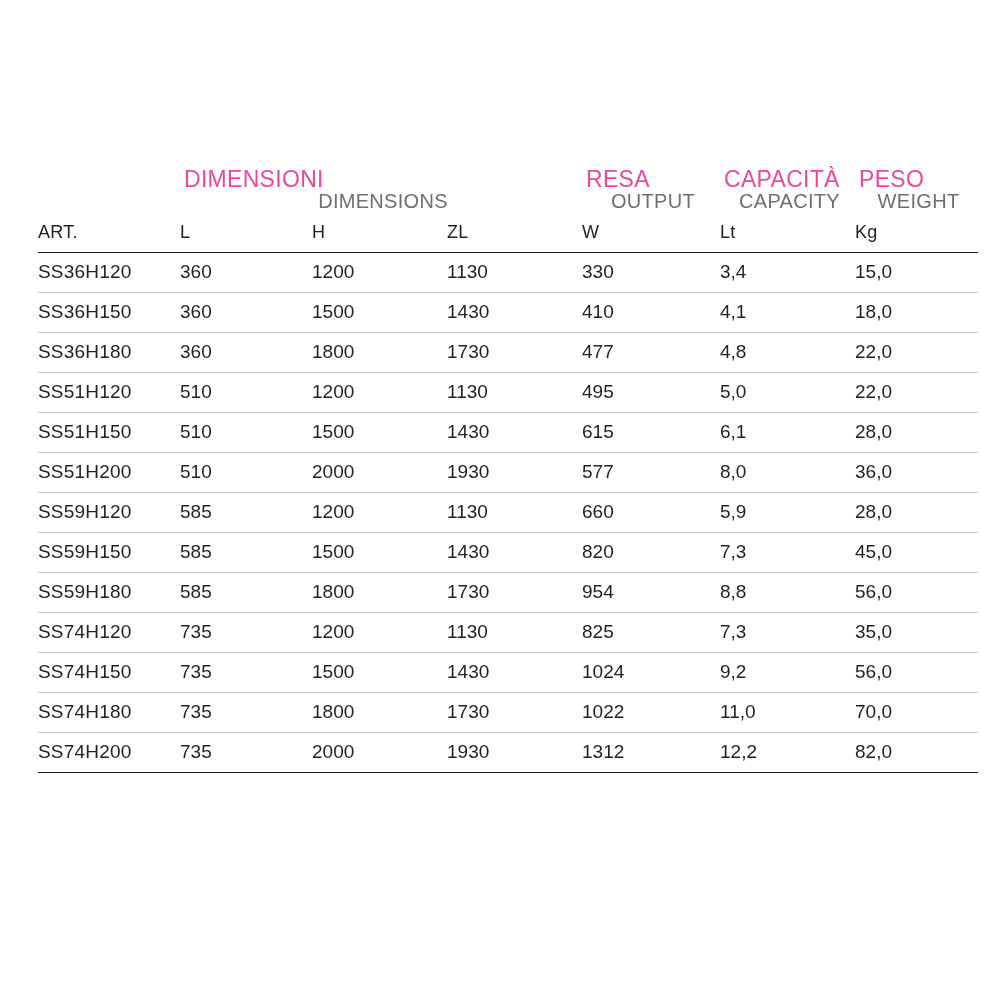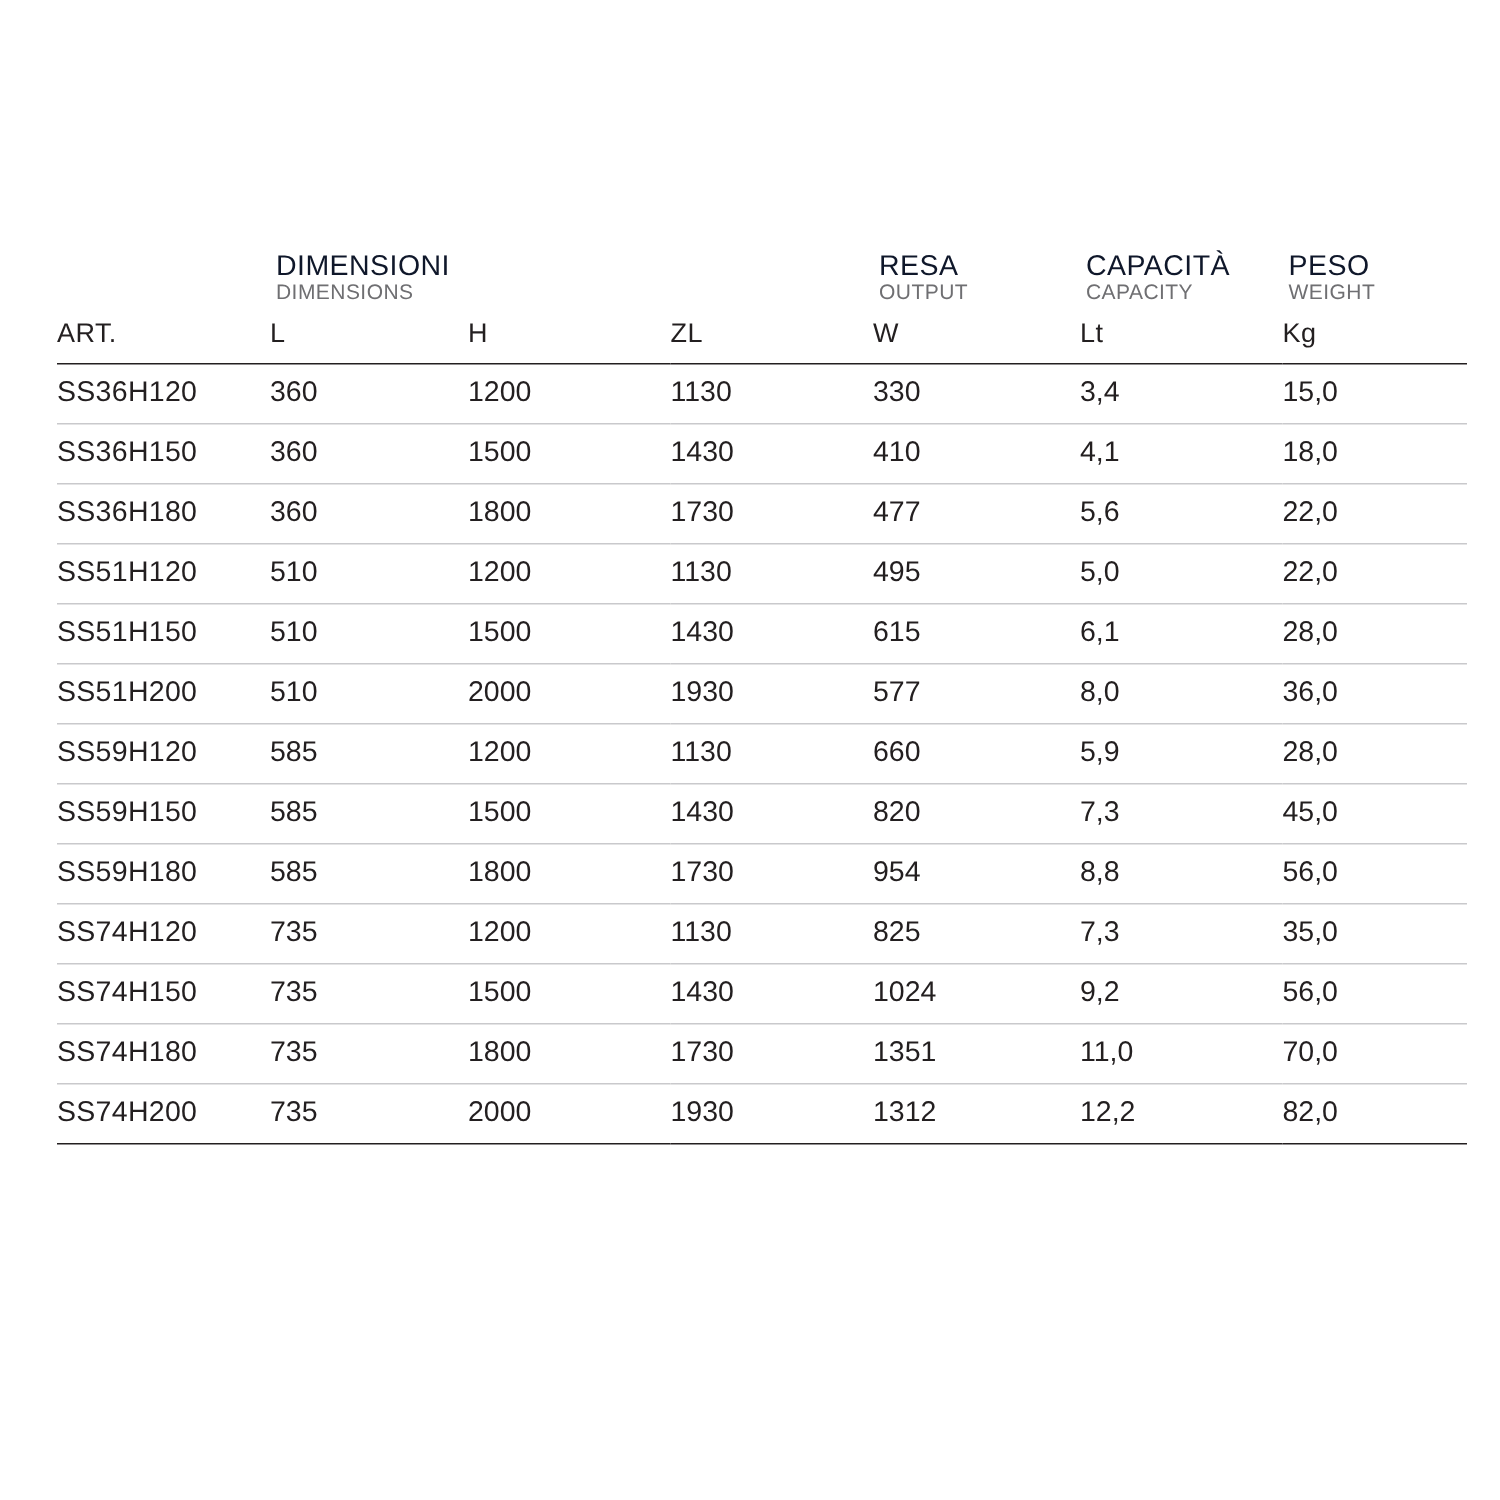--- a/index.html
+++ b/index.html
@@ -44,30 +44,31 @@
   
   .group-row td {
     padding: 0 0 6px 0;
     vertical-align: bottom;
     border: none;
   }
   .grp {
     line-height: 1.02;
   }
   .grp .it {
-    font-size: 19px;
+    font-size: 23px;
     letter-spacing: .3px;
-    color: #0f172a;
+    color: #ec4899;
     white-space: nowrap;
   }
   .grp .en {
-    font-size: 14px;
+    font-size: 20px;
     letter-spacing: .3px;
     color: #6f6f72;
     white-space: nowrap;
+    text-align: center;
   }
 
   
   .unit-row td {
     font-size: 18px;
     letter-spacing: .3px;
     padding: 4px 0 9px 0;
     vertical-align: bottom;
     border-bottom: 1.6px solid #231f20;
     white-space: nowrap;
@@ -169,21 +170,21 @@
         <td class="pad-val">410</td>
         <td class="pad-val">4,1</td>
         <td class="pad-val">18,0</td>
       </tr>
       <tr>
         <td class="art-cell pad-art">SS36H180</td>
         <td class="pad-val">360</td>
         <td class="pad-val">1800</td>
         <td class="pad-val">1730</td>
         <td class="pad-val">477</td>
-        <td class="pad-val">5,6</td>
+        <td class="pad-val">4,8</td>
         <td class="pad-val">22,0</td>
       </tr>
       <tr>
         <td class="art-cell pad-art">SS51H120</td>
         <td class="pad-val">510</td>
         <td class="pad-val">1200</td>
         <td class="pad-val">1130</td>
         <td class="pad-val">495</td>
         <td class="pad-val">5,0</td>
         <td class="pad-val">22,0</td>
@@ -249,21 +250,21 @@
         <td class="pad-val">1430</td>
         <td class="pad-val">1024</td>
         <td class="pad-val">9,2</td>
         <td class="pad-val">56,0</td>
       </tr>
       <tr>
         <td class="art-cell pad-art">SS74H180</td>
         <td class="pad-val">735</td>
         <td class="pad-val">1800</td>
         <td class="pad-val">1730</td>
-        <td class="pad-val">1351</td>
+        <td class="pad-val">1022</td>
         <td class="pad-val">11,0</td>
         <td class="pad-val">70,0</td>
       </tr>
       <tr>
         <td class="art-cell pad-art">SS74H200</td>
         <td class="pad-val">735</td>
         <td class="pad-val">2000</td>
         <td class="pad-val">1930</td>
         <td class="pad-val">1312</td>
         <td class="pad-val">12,2</td>

